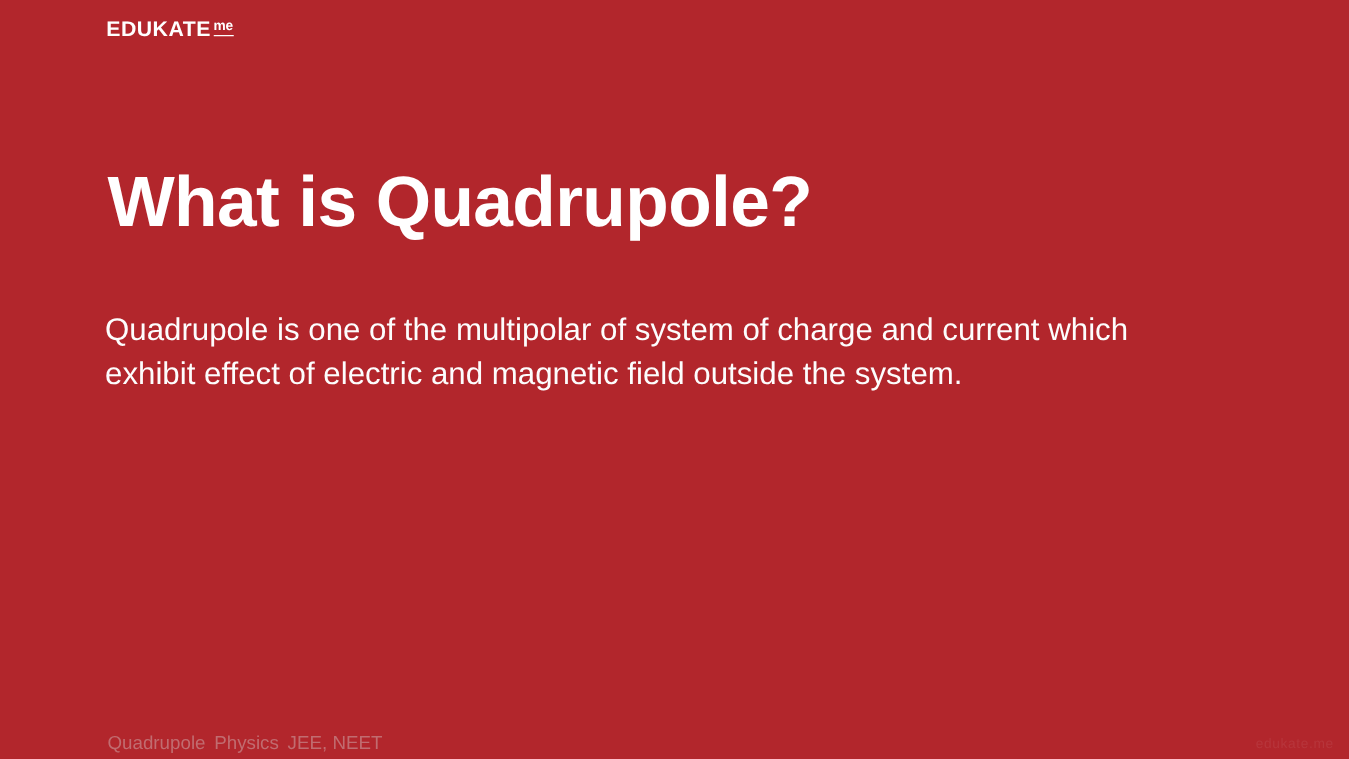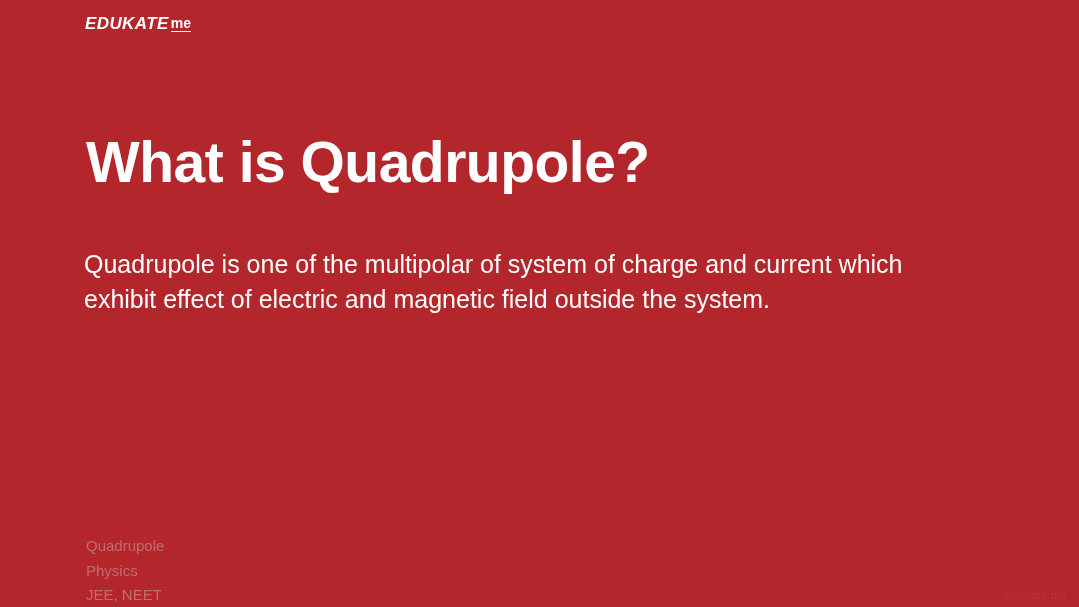--- a/index.html
+++ b/index.html
@@ -30,24 +30,23 @@
     display: flex;
     align-items: flex-start;
     line-height: 1;
     user-select: none;
   }
   .brand-word {
     font-size: 17px;
     font-weight: bold;
     letter-spacing: 0.4px;
     color: #ffffff;
-    font-style: italic;
   }
   .brand-sup {
-    font-size: 14px;
+    font-size: 11px;
     font-weight: bold;
     color: #ffffff;
     margin-left: 2px;
     margin-top: 1px;
     border-bottom: 1.5px solid #ffffff;
     padding-bottom: 1px;
     line-height: 1;
   }
 
   
@@ -76,21 +75,21 @@
     color: #fdfdfd;
     line-height: 1.38;
   }
 
   
   .footer-tags {
     position: absolute;
     left: 86px;
     bottom: 4px;
     display: flex;
-    flex-direction: column;
+    flex-direction: row;
     gap: 7px;
     list-style: none;
     margin: 0;
     padding: 0;
   }
   .footer-tag {
     font-size: 15px;
     color: #c16c70;
     line-height: 1.15;
   }

